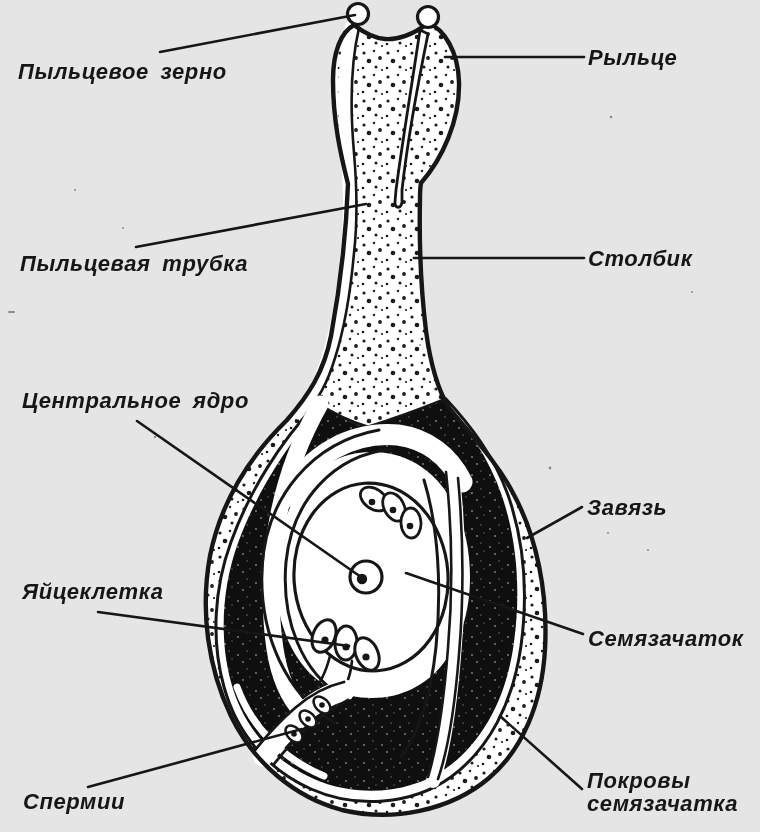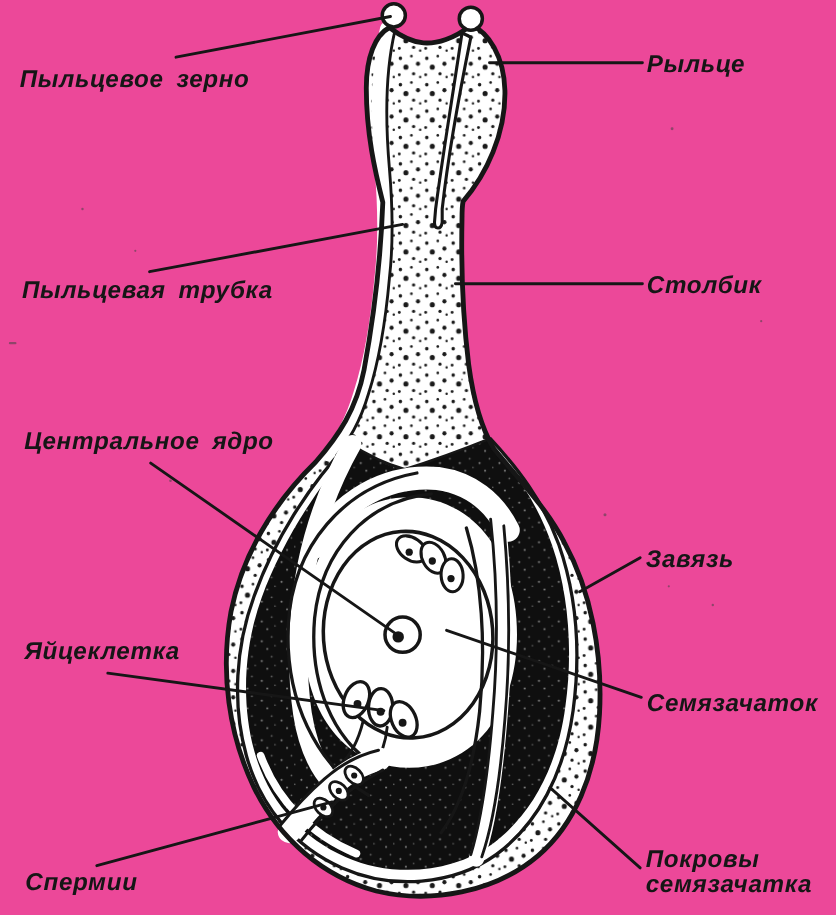--- a/index.html
+++ b/index.html
@@ -1,16 +1,16 @@
 <!DOCTYPE html>
 <html><head>
 <meta charset="utf-8">
 <style>
   html,body{margin:0;padding:0;background:#ffffff;}
-  .canvas{position:relative;width:760px;height:832px;background:#ec4899;overflow:hidden;}
+  .canvas{position:relative;width:760px;height:832px;background:#e5e5e5;overflow:hidden;}
   svg{display:block;}
   .lbl{
     font-family:"Liberation Sans","DejaVu Sans",sans-serif;
     font-style:italic;
     font-weight:700;
     font-size:22px;
     fill:#161616;
     letter-spacing:0.6px;
     word-spacing:5px;
   }

